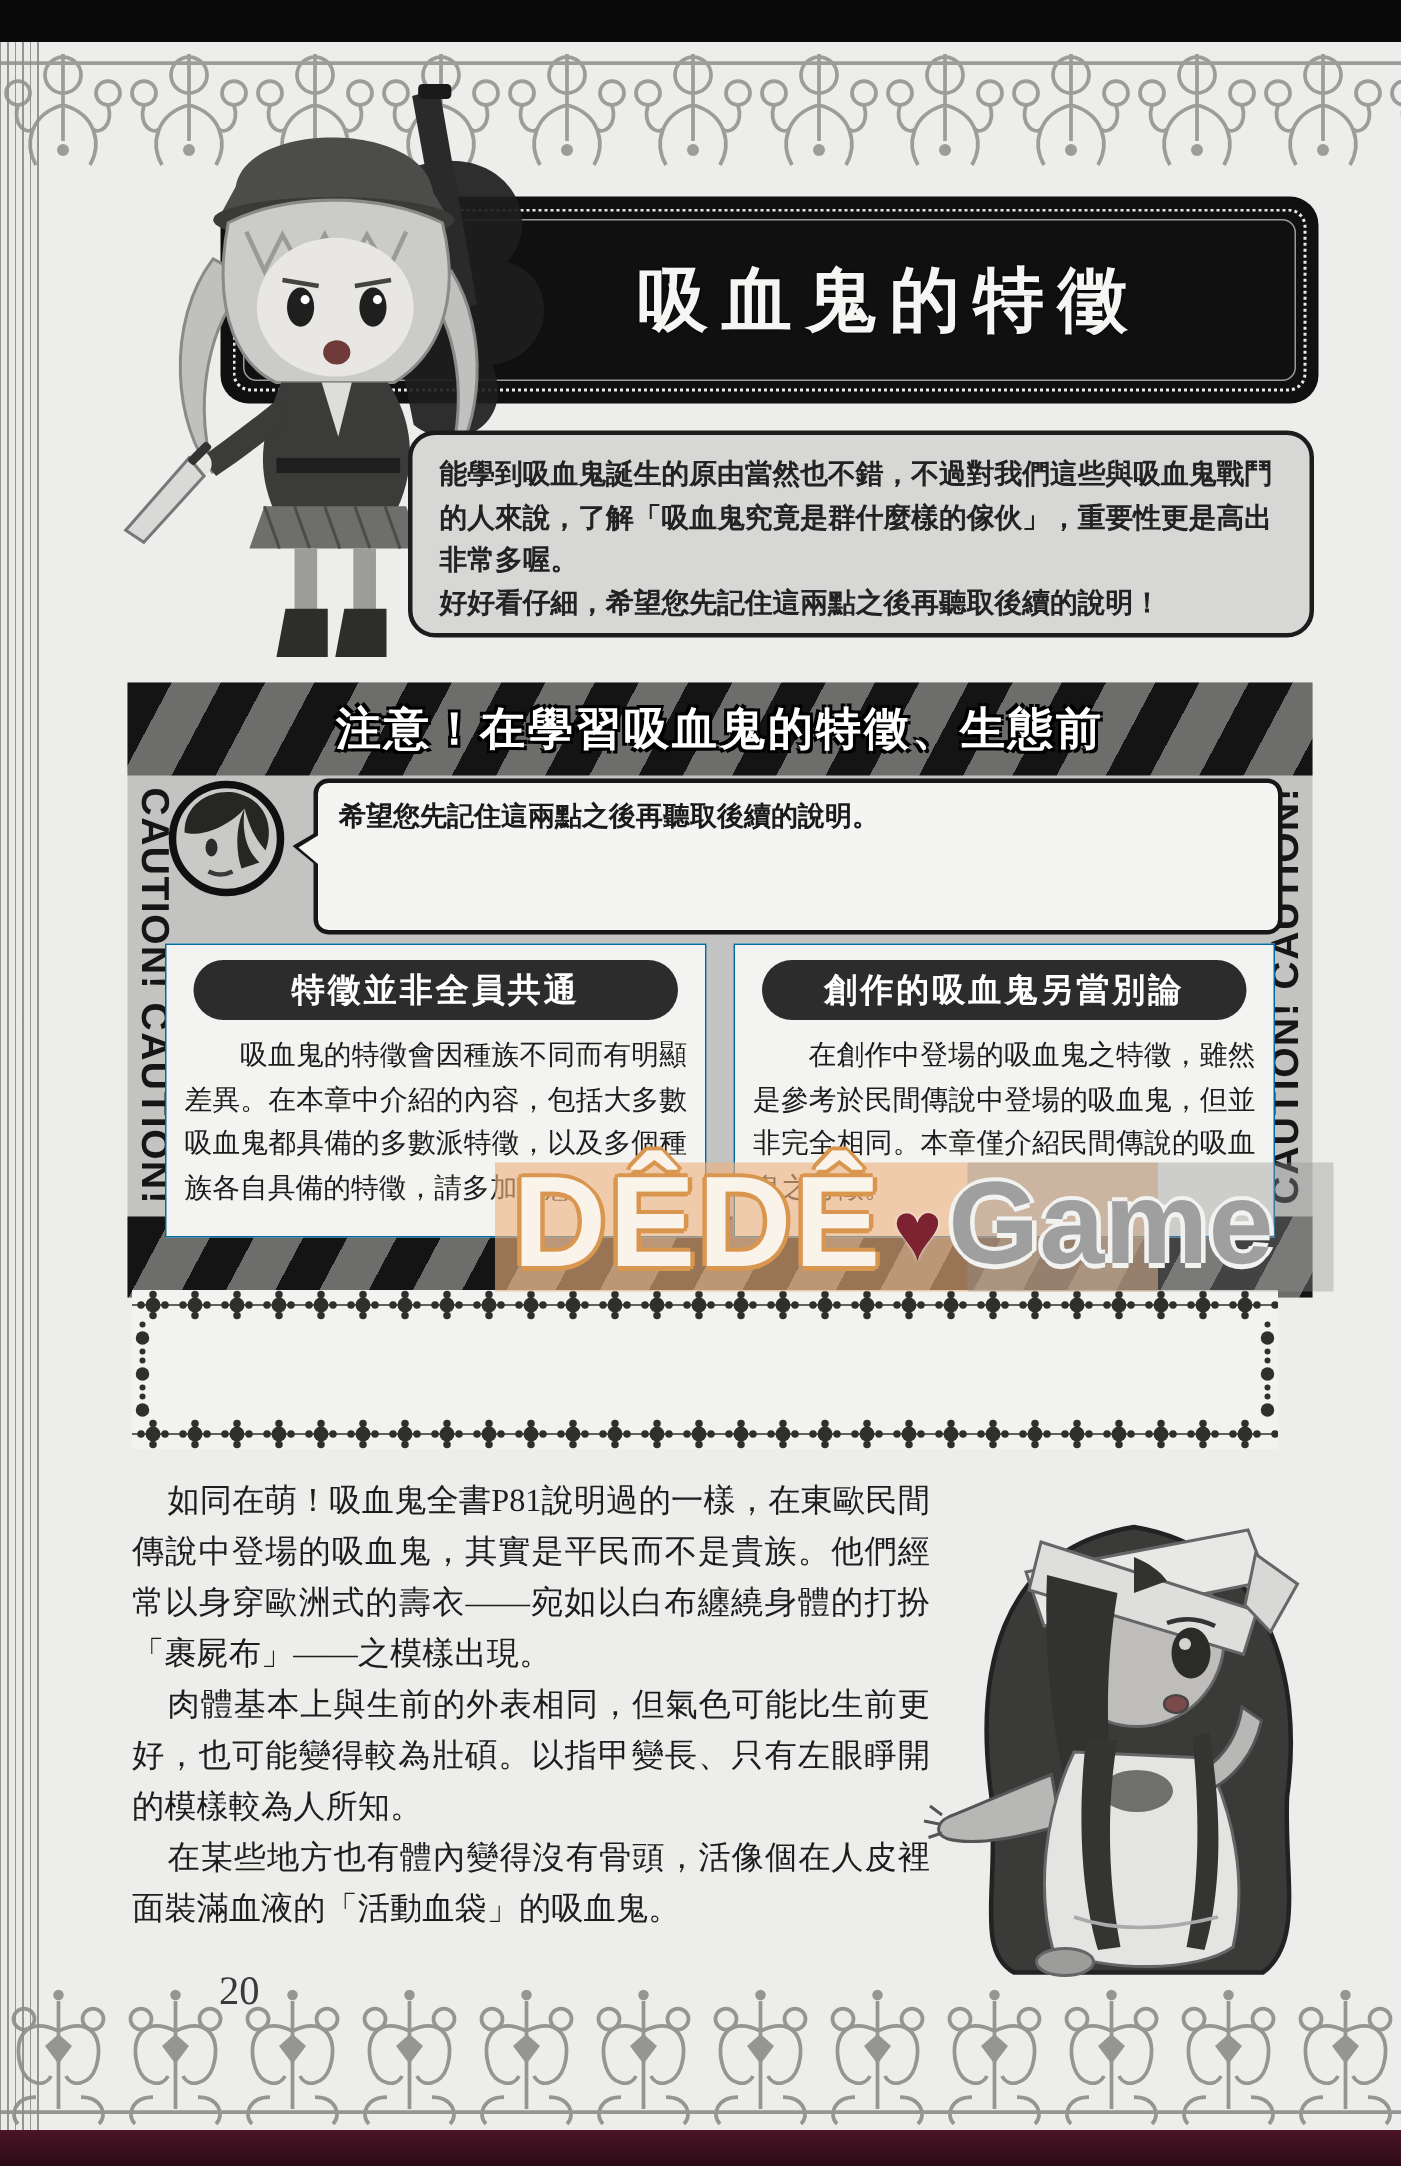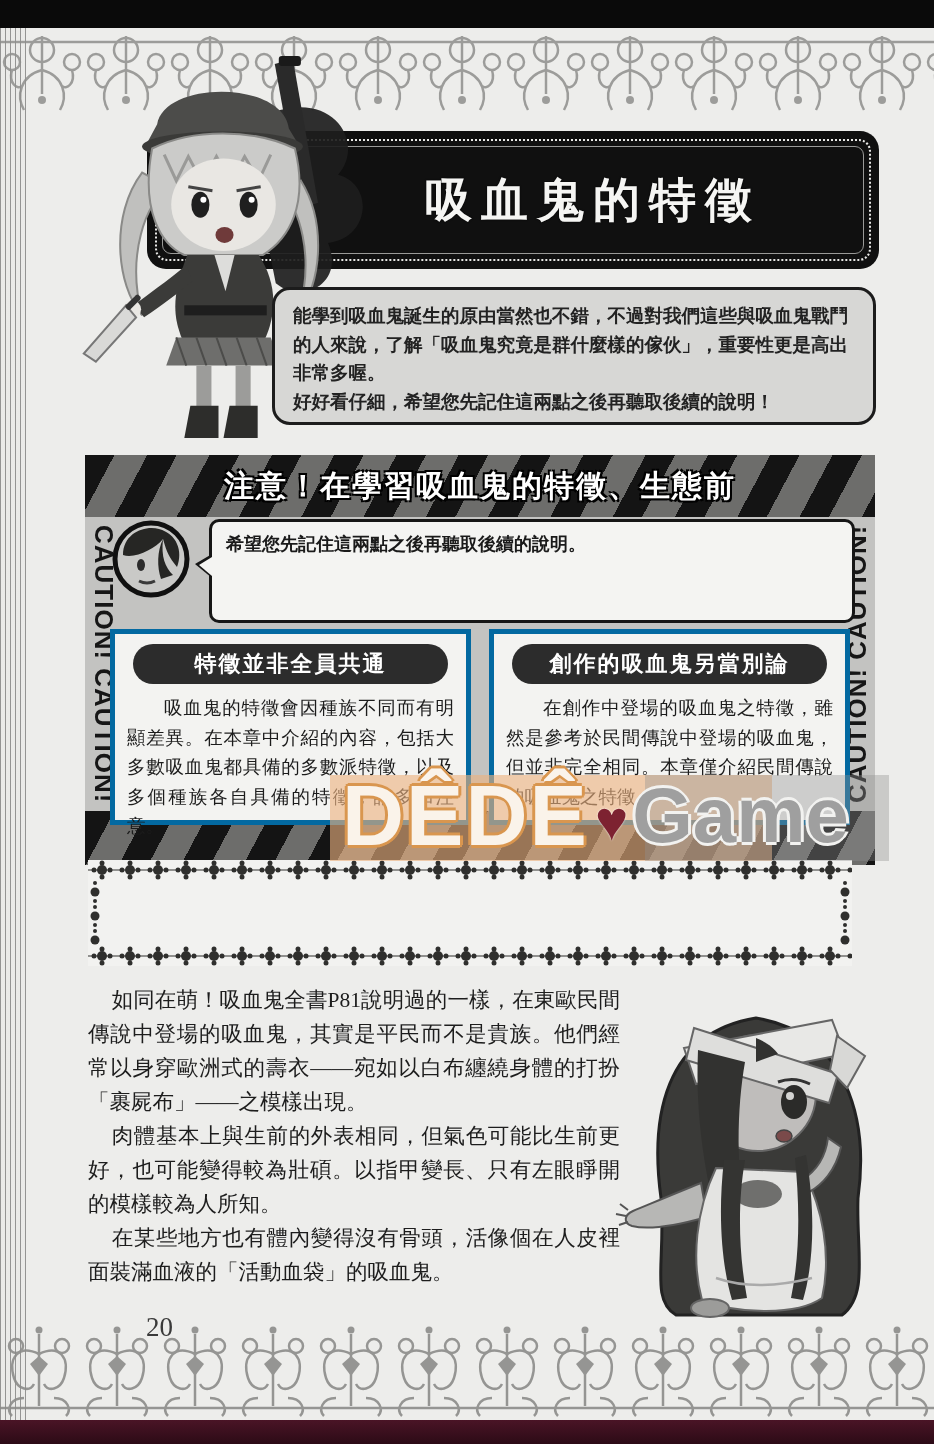--- a/index.html
+++ b/index.html
@@ -49,21 +49,21 @@
 
   .avatar{position:absolute;left:26px;top:64px;width:80px;height:80px;}
   .bubble2{position:absolute;left:124px;top:64px;width:646px;height:104px;background:#f4f4f2;border:3px solid #161616;
            border-radius:10px;padding:9px 14px;box-sizing:border-box;font-size:18px;line-height:1.5;font-weight:600;}
   .bubble2-tail{position:absolute;left:-17px;top:32px;width:0;height:0;
            border-top:10px solid transparent;border-bottom:14px solid transparent;border-right:17px solid #161616;}
   .bubble2-tail:after{content:"";position:absolute;left:4px;top:-7px;width:0;height:0;
            border-top:8px solid transparent;border-bottom:11px solid transparent;border-right:13px solid #f4f4f2;}
 
   .boxes{position:absolute;left:25px;top:174px;width:740px;display:flex;gap:18px;z-index:2;}
-  .cbox{flex:1;height:196px;background:#f3f3f1;border:5px solid #0369a1;box-sizing:border-box;padding:8px 12px;}
+  .cbox{flex:1;height:196px;background:#f3f3f1;border:1px solid #0369a1;box-sizing:border-box;padding:8px 12px;}
   .pill{background:#2c2c2c;border-radius:22px;height:40px;margin:2px 6px 10px 6px;display:flex;align-items:center;justify-content:center;
         color:#fff;font-weight:800;font-size:22px;letter-spacing:2px;}
   .cbox-body{font-family:"Liberation Serif",serif;font-size:18.5px;line-height:1.6;text-align:justify;text-indent:2em;color:#1c1c1c;}
 
   
   .wm-orange{left:330px;top:775px;width:442px;height:86px;background:rgba(235,177,128,.62);z-index:30;}
   .wm-gray{left:645px;top:775px;width:244px;height:86px;background:rgba(145,145,145,.38);z-index:30;}
   .wm-text{left:342px;top:766px;z-index:31;display:flex;align-items:center;pointer-events:none;}
   .wm-dede{font-size:86px;font-weight:800;letter-spacing:2px;color:rgba(252,248,242,.95);
         text-shadow:3px 0 0 #d9964f,-3px 0 0 #d9964f,0 3px 0 #d9964f,0 -3px 0 #d9964f,2px 2px 0 #d9964f,-2px -2px 0 #d9964f;}

